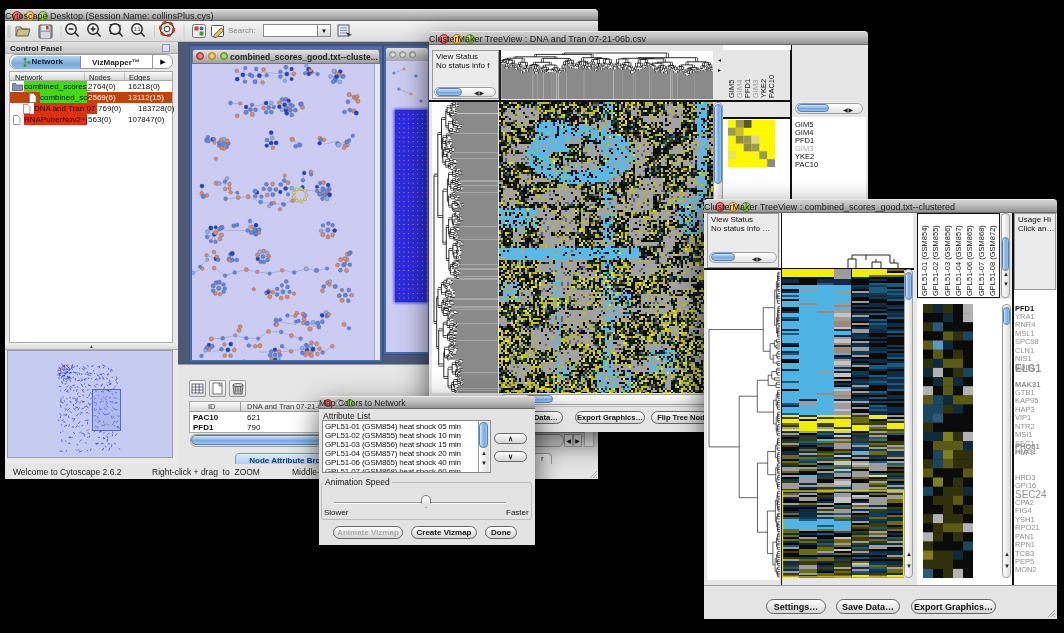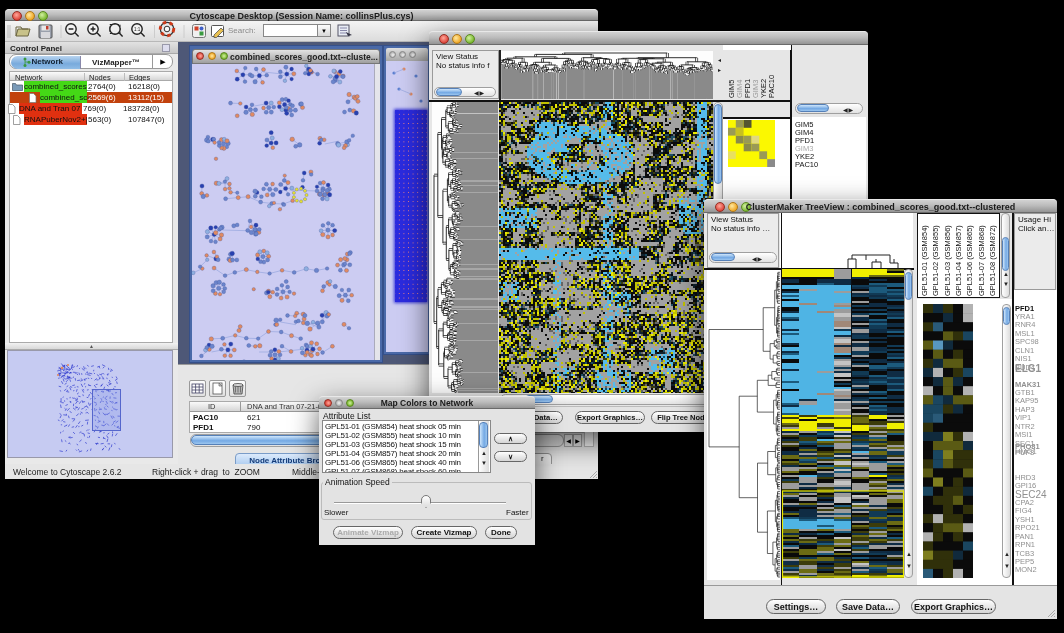--- a/index.html
+++ b/index.html
@@ -1,18 +1,18 @@
 <!DOCTYPE html>
 <html><head><meta charset="utf-8"><style>
 *{margin:0;padding:0;box-sizing:border-box}
 html,body{width:1064px;height:633px;background:#000;font-family:"Liberation Sans",sans-serif;overflow:hidden;position:relative}
 .abs{position:absolute}
 .win{position:absolute;box-shadow:0 10px 28px rgba(0,0,0,.65)}
 .tbar{position:absolute;left:0;right:0;background:linear-gradient(#d2d2d2,#bcbcbc 45%,#949494);border-bottom:1px solid #6a6a6a;border-top:1px solid #e8e8e8;border-radius:4px 4px 0 0}
-.ttext{position:absolute;left:0;right:0;text-align:center;font-weight:bold;color:#1a1a1a}
+.ttext{position:absolute;left:0;right:0;text-align:left;font-weight:normal;color:#1a1a1a}
 .tl{position:absolute;width:10px;height:10px;border-radius:50%}
 .tl.r{background:radial-gradient(circle at 3.5px 3px,#ffa79a,#dd4338 72%);border:0.5px solid #942e24}
 .tl.y{background:radial-gradient(circle at 3px 3px,#ffe9a0,#f0a828 70%);border:0.5px solid #b07818}
 .tl.g{background:radial-gradient(circle at 3px 3px,#d2f0a0,#7ab830 70%);border:0.5px solid #5a8820}
 .tl.gray{background:radial-gradient(circle at 3px 3px,#f0f0f0,#b0b0b0 70%);border:0.5px solid #888}
 .panel{position:absolute;background:#ebebeb;border:1px solid #9a9a9a}
 .ptext{font-size:8px;color:#111;line-height:8.5px;padding:2px 0 0 3px}
 .hscroll{position:absolute;background:linear-gradient(#fff,#e2e2e2);border:1px solid #9f9f9f;border-radius:6px}
 .thumbh{position:absolute;top:0.5px;height:8px;border-radius:5px;background:linear-gradient(#cfe6fb,#74a9e4 60%,#9cc6ef);border:1px solid #5580b8}
 .arrows{position:absolute;font-size:6px;color:#222;letter-spacing:1px}
@@ -589,21 +589,21 @@
     </div>
     <div class="abs" style="left:5px;top:83px;width:162px;height:11px;background:#c2410c;font-size:8px;color:#111">
       <svg class="abs" style="left:18px;top:0.5px" width="9" height="10">
         <path d="M1.5 0.5h4l2.5 2.5v6.5h-6.5z" fill="#fff" stroke="#777" stroke-width="0.7"></path>
       </svg>
       <div style="position:absolute;left:30px;top:0;width:47px;height:11px;background:#44d816"></div>
       <span style="position:absolute;left:30px;top:1px;color:#111;white-space:nowrap">combined_sco</span>
       <span style="position:absolute;left:78px;top:1px;color:#fff">2569(6)</span>
       <span style="position:absolute;left:118px;top:1px;color:#fff">13112(15)</span>
     </div>
-    <div class="abs" style="left:0;top:94px;width:162px;height:11px;font-size:8px;color:#111">
+    <div class="abs" style="left:15px;top:94px;width:162px;height:11px;font-size:8px;color:#111">
       <svg class="abs" style="left:2px;top:0.5px" width="9" height="10">
         <path d="M1.5 0.5h4l2.5 2.5v6.5h-6.5z" fill="#fff" stroke="#777" stroke-width="0.7"></path>
       </svg>
       <div style="position:absolute;left:14px;top:0;width:63px;height:11px;background:#e03010"></div>
       <span style="position:absolute;left:14px;top:1px;color:#111;white-space:nowrap">DNA and Tran 07</span>
       <span style="position:absolute;left:78px;top:1px;color:#111">769(0)</span>
       <span style="position:absolute;left:118px;top:1px;color:#111">183728(0)</span>
     </div>
     <div class="abs" style="left:5px;top:105px;width:162px;height:11px;font-size:8px;color:#111">
       <svg class="abs" style="left:2px;top:0.5px" width="9" height="10">
@@ -619,20 +619,21 @@
         <circle cx="54" cy="17" r="1.3" fill="#e08a62"></circle>
         <circle cx="60" cy="14" r="1.1" fill="#e08a62"></circle>
         <circle cx="50" cy="24" r="1.1" fill="#e08a62"></circle>
       </svg><div class="abs" style="left:84px;top:38px;width:29px;height:42px;background:#8898e855;border:1px solid #5566cc"></div></div>
   </div>
 <div class="win" style="left:429px;top:31px;width:439px;height:401px;background:#e6e6e6;border-radius:5px 5px 0 0">
     <div class="tbar" style="top:0;height:14px"></div>
     <div class="tl r" style="left:10px;top:3px"></div>
     <div class="tl y" style="left:23px;top:3px"></div>
     <div class="tl g" style="left:36px;top:3px"></div>
+    <div class="ttext" style="top:2.5px;font-size:9px">ClusterMaker TreeView : DNA and Tran 07-21-06b.csv</div>
     <div class="panel" style="left:3px;top:19px;width:67px;height:49px">
       <div class="ptext">View Status<br>No status info f</div>
     </div>
     <div class="hscroll" style="left:5px;top:56px;width:62px;height:10px"></div>
     <div class="thumbh" style="left:7px;top:57px;width:26px"></div>
     <div class="arrows" style="left:45px;top:58px">◀▶</div>
     <svg class="abs" style="left:71px;top:20px;background:#fff" width="213" height="48" viewBox="0 0 213 48">
       <rect width="213" height="48" fill="#fdfdfd"></rect>
       <path d="M0.7 13.9V48M2.4 13.2V48M3.9 13.6V48M5.0 13.2V48M6.0 17.5V48M7.2 17.5V48M8.6 14.3V48M10.0 14.5V48M11.1 16.2V48M12.1 13.5V48M13.2 14.0V48M14.2 14.9V48M15.3 18.0V48M16.4 18.8V48M17.6 17.0V48M18.9 17.2V48M20.0 17.4V48M21.3 21.7V48M22.5 19.8V48M23.6 20.6V48M24.7 21.0V48M26.0 18.3V48M27.3 20.4V48M28.6 18.3V48M29.9 15.8V48M31.3 15.5V48M33.0 17.4V48M34.6 20.1V48M35.7 22.6V48M37.1 23.1V48M38.8 16.2V48M40.3 20.3V48M41.3 21.3V48M42.8 18.6V48M44.6 20.4V48M45.9 21.7V48M47.2 21.8V48M48.4 21.0V48M49.5 21.1V48M50.8 21.1V48M52.4 21.3V48M54.0 21.5V48M55.5 21.6V48M57.4 19.6V48M59.3 21.8V48M60.6 21.1V48M62.1 18.6V48M63.5 18.9V48M64.6 20.5V48M66.0 14.3V48M67.7 13.2V48M69.0 15.3V48M70.3 17.5V48M71.6 16.1V48M72.7 16.9V48M73.8 16.8V48M75.2 17.4V48M76.4 17.4V48M77.6 18.0V48M78.7 14.2V48M80.0 16.0V48M81.1 15.1V48M82.4 18.6V48M84.0 18.6V48M85.6 16.9V48M87.0 15.1V48M88.5 17.6V48M89.9 18.8V48M91.4 12.1V48M92.9 15.9V48M94.1 14.6V48M95.4 20.2V48M96.7 19.0V48M98.2 16.4V48M99.3 16.2V48M100.4 16.3V48M101.5 19.0V48M102.6 16.8V48M103.9 17.0V48M105.2 15.6V48M106.4 15.6V48M107.7 16.4V48M108.9 18.2V48M110.0 17.1V48M111.1 17.4V48M112.5 16.5V48M114.4 18.4V48M115.8 18.3V48M117.2 14.4V48M118.7 16.4V48M119.8 17.5V48M121.3 19.1V48M122.9 17.1V48M124.2 16.2V48M125.2 18.6V48M126.4 16.5V48M127.7 16.5V48M129.0 18.5V48M130.4 18.7V48M131.7 22.1V48M133.0 22.1V48M134.6 20.7V48M136.2 19.1V48M137.3 18.7V48M138.4 18.1V48M139.7 19.5V48M141.1 18.2V48M142.3 17.7V48M143.5 17.8V48M144.5 16.7V48M146.0 16.1V48M147.5 13.4V48M148.8 14.2V48M150.5 14.9V48M152.1 17.5V48M153.6 18.3V48M154.8 16.3V48M155.8 19.9V48M156.9 21.6V48M158.4 19.5V48M159.9 20.2V48M161.1 20.5V48M162.1 21.9V48M163.6 20.4V48M165.1 21.8V48M166.2 23.0V48M167.2 18.9V48M168.4 18.8V48M169.9 18.1V48M171.8 19.6V48M173.5 19.8V48M174.9 21.8V48M176.4 21.7V48M178.1 20.1V48M179.5 19.2V48M180.9 21.2V48M182.3 20.1V48M183.7 20.1V48M185.1 23.3V48M186.4 24.3V48M187.7 24.6V48M188.7 23.8V48M189.8 20.2V48M190.9 22.2V48M192.2 20.3V48M193.7 21.6V48M195.3 21.3V48M196.7 21.6V48M197.9 20.0V48M199.1 19.9V48M200.5 18.9V48M201.7 19.2V48M202.8 18.9V48M203.9 19.1V48M205.1 20.5V48M206.2 19.5V48M207.7 14.7V48M209.2 18.7V48M210.3 18.1V48M211.4 19.7V48M212.5 20.6V48" stroke="#8a8a8a" stroke-width="1.5" fill="none"></path>
       <path d="M0.7 11.4V13.9M2.4 11.4V13.2M3.9 11.7V13.6M5.0 11.7V13.2M1.6 9.6V11.4M4.4 9.6V11.7M6.0 15.9V17.5M7.2 15.9V17.5M6.6 12.6V15.9M8.6 12.6V14.3M10.0 14.1V14.5M11.1 14.1V16.2M12.1 13.0V13.5M13.2 13.0V14.0M10.6 12.6V14.1M12.6 12.6V13.0M15.3 16.6V18.0M16.4 16.6V18.8M14.2 14.1V14.9M15.9 14.1V16.6M11.6 12.1V12.6M15.0 12.1V14.1M7.6 9.2V12.6M13.3 9.2V12.1M3.0 8.5V9.6M10.5 8.5V9.2M17.6 16.6V17.0M18.9 16.6V17.2M21.3 19.2V21.7M22.5 19.2V19.8M20.0 16.0V17.4M21.9 16.0V19.2M18.3 13.5V16.6M21.0 13.5V16.0M23.6 18.2V20.6M24.7 18.2V21.0M24.2 17.5V18.2M26.0 17.5V18.3M27.3 17.6V20.4M28.6 17.6V18.3M25.1 14.7V17.5M28.0 14.7V17.6M19.6 11.3V13.5M26.5 11.3V14.7M6.7 7.2V8.5M23.1 7.2V11.3M29.9 14.8V15.8M31.3 14.8V15.5M30.6 14.1V14.8M33.0 14.1V17.4M35.7 20.7V22.6M37.1 20.7V23.1M34.6 17.9V20.1M36.4 17.9V20.7M35.5 14.8V17.9M38.8 14.8V16.2M31.8 13.5V14.1M37.2 13.5V14.8M40.3 19.2V20.3M41.3 19.2V21.3M40.8 17.3V19.2M42.8 17.3V18.6M45.9 20.6V21.7M47.2 20.6V21.8M44.6 19.9V20.4M46.5 19.9V20.6M48.4 18.9V21.0M49.5 18.9V21.1M45.6 18.5V19.9M49.0 18.5V18.9M41.8 16.2V17.3M47.3 16.2V18.5M50.8 19.0V21.1M52.4 19.0V21.3M54.0 20.1V21.5M55.5 20.1V21.6M51.6 18.3V19.0M54.8 18.3V20.1M59.3 19.6V21.8M60.6 19.6V21.1M57.4 19.2V19.6M60.0 19.2V19.6M53.2 16.9V18.3M58.7 16.9V19.2M44.6 14.0V16.2M55.9 14.0V16.9M34.5 11.3V13.5M50.2 11.3V14.0M63.5 18.1V18.9M64.6 18.1V20.5M62.1 17.0V18.6M64.1 17.0V18.1M63.1 13.7V17.0M66.0 13.7V14.3M67.7 12.6V13.2M69.0 12.6V15.3M64.5 10.6V13.7M68.4 10.6V12.6M70.3 14.7V17.5M71.6 14.7V16.1M72.7 15.7V16.9M73.8 15.7V16.8M73.2 14.9V15.7M75.2 14.9V17.4M71.0 12.2V14.7M74.2 12.2V14.9M66.4 9.2V10.6M72.6 9.2V12.2M42.4 7.4V11.3M69.5 7.4V9.2M14.9 5.8V7.2M55.9 5.8V7.4M76.4 15.5V17.4M77.6 15.5V18.0M77.0 13.7V15.5M78.7 13.7V14.2M80.0 14.0V16.0M81.1 14.0V15.1M77.9 11.3V13.7M80.6 11.3V14.0M82.4 17.9V18.6M84.0 17.9V18.6M83.2 14.8V17.9M85.6 14.8V16.9M88.5 15.5V17.6M89.9 15.5V18.8M87.0 12.7V15.1M89.2 12.7V15.5M84.4 11.2V14.8M88.1 11.2V12.7M79.2 10.2V11.3M86.3 10.2V11.2M92.9 13.8V15.9M94.1 13.8V14.6M91.4 10.9V12.1M93.5 10.9V13.8M95.4 17.3V20.2M96.7 17.3V19.0M96.1 16.0V17.3M98.2 16.0V16.4M99.3 15.4V16.2M100.4 15.4V16.3M97.1 12.5V16.0M99.9 12.5V15.4M92.4 8.5V10.9M98.5 8.5V12.5M101.5 16.0V19.0M102.6 16.0V16.8M102.1 15.0V16.0M103.9 15.0V17.0M105.2 13.1V15.6M106.4 13.1V15.6M103.0 12.1V15.0M105.8 12.1V13.1M107.7 15.9V16.4M108.9 15.9V18.2M108.3 13.6V15.9M110.0 13.6V17.1M111.1 15.0V17.4M112.5 15.0V16.5M109.2 11.9V13.6M111.8 11.9V15.0M104.4 8.2V12.1M110.5 8.2V11.9M95.5 7.5V8.5M107.4 7.5V8.2M82.7 6.7V10.2M101.5 6.7V7.5M35.4 3.4V5.8M92.1 3.4V6.7M114.4 15.9V18.4M115.8 15.9V18.3M115.1 13.2V15.9M117.2 13.2V14.4M118.7 14.8V16.4M119.8 14.8V17.5M116.2 12.1V13.2M119.2 12.1V14.8M121.3 16.7V19.1M122.9 16.7V17.1M124.2 15.4V16.2M125.2 15.4V18.6M124.7 14.2V15.4M126.4 14.2V16.5M122.1 13.6V16.7M125.6 13.6V14.2M127.7 15.9V16.5M129.0 15.9V18.5M131.7 19.7V22.1M133.0 19.7V22.1M130.4 16.8V18.7M132.4 16.8V19.7M128.3 15.1V15.9M131.4 15.1V16.8M123.8 11.6V13.6M129.9 11.6V15.1M117.7 8.0V12.1M126.9 8.0V11.6M134.6 18.8V20.7M136.2 18.8V19.1M137.3 16.2V18.7M138.4 16.2V18.1M135.4 15.7V18.8M137.9 15.7V16.2M139.7 16.2V19.5M141.1 16.2V18.2M142.3 17.1V17.7M143.5 17.1V17.8M140.4 15.0V16.2M142.9 15.0V17.1M136.6 12.1V15.7M141.7 12.1V15.0M144.5 14.8V16.7M146.0 14.8V16.1M147.5 12.4V13.4M148.8 12.4V14.2M145.3 11.6V14.8M148.1 11.6V12.4M139.2 8.6V12.1M146.7 8.6V11.6M153.6 15.2V18.3M154.8 15.2V16.3M152.1 14.3V17.5M154.2 14.3V15.2M150.5 13.4V14.9M153.2 13.4V14.3M155.8 18.8V19.9M156.9 18.8V21.6M156.4 17.6V18.8M158.4 17.6V19.5M159.9 19.9V20.2M161.1 19.9V20.5M160.5 19.1V19.9M162.1 19.1V21.9M157.4 16.2V17.6M161.3 16.2V19.1M165.1 20.3V21.8M166.2 20.3V23.0M163.6 17.6V20.4M165.6 17.6V20.3M159.3 14.8V16.2M164.6 14.8V17.6M151.8 12.2V13.4M162.0 12.2V14.8M167.2 18.1V18.9M168.4 18.1V18.8M167.8 15.1V18.1M169.9 15.1V18.1M171.8 17.6V19.6M173.5 17.6V19.8M174.9 19.1V21.8M176.4 19.1V21.7M172.6 16.0V17.6M175.6 16.0V19.1M168.9 14.4V15.1M174.1 14.4V16.0M156.9 11.2V12.2M171.5 11.2V14.4M142.9 7.8V8.6M164.2 7.8V11.2M122.3 7.3V8.0M153.6 7.3V7.8M178.1 18.4V20.1M179.5 18.4V19.2M180.9 19.2V21.2M182.3 19.2V20.1M181.6 18.4V19.2M183.7 18.4V20.1M178.8 15.5V18.4M182.7 15.5V18.4M185.1 21.7V23.3M186.4 21.7V24.3M187.7 22.5V24.6M188.7 22.5V23.8M185.8 20.1V21.7M188.2 20.1V22.5M189.8 19.4V20.2M190.9 19.4V22.2M192.2 19.2V20.3M193.7 19.2V21.6M190.4 18.3V19.4M193.0 18.3V19.2M187.0 17.8V20.1M191.7 17.8V18.3M195.3 20.9V21.3M196.7 20.9V21.6M197.9 18.9V20.0M199.1 18.9V19.9M196.0 18.1V20.9M198.5 18.1V18.9M189.3 16.6V17.8M197.2 16.6V18.1M180.7 13.9V15.5M193.3 13.9V16.6M200.5 17.9V18.9M201.7 17.9V19.2M201.1 17.5V17.9M202.8 17.5V18.9M205.1 18.8V20.5M206.2 18.8V19.5M203.9 15.8V19.1M205.6 15.8V18.8M201.9 14.7V17.5M204.8 14.7V15.8M209.2 17.4V18.7M210.3 17.4V18.1M211.4 18.3V19.7M212.5 18.3V20.6M209.7 16.2V17.4M212.0 16.2V18.3M207.7 13.6V14.7M210.8 13.6V16.2M203.3 11.8V14.7M209.3 11.8V13.6M187.0 10.8V13.9M206.3 10.8V11.8M137.9 6.7V7.3M196.7 6.7V10.8M63.8 2.0V3.4M167.3 2.0V6.7" stroke="#1a1a1a" stroke-width="2.8" fill="none"></path>

